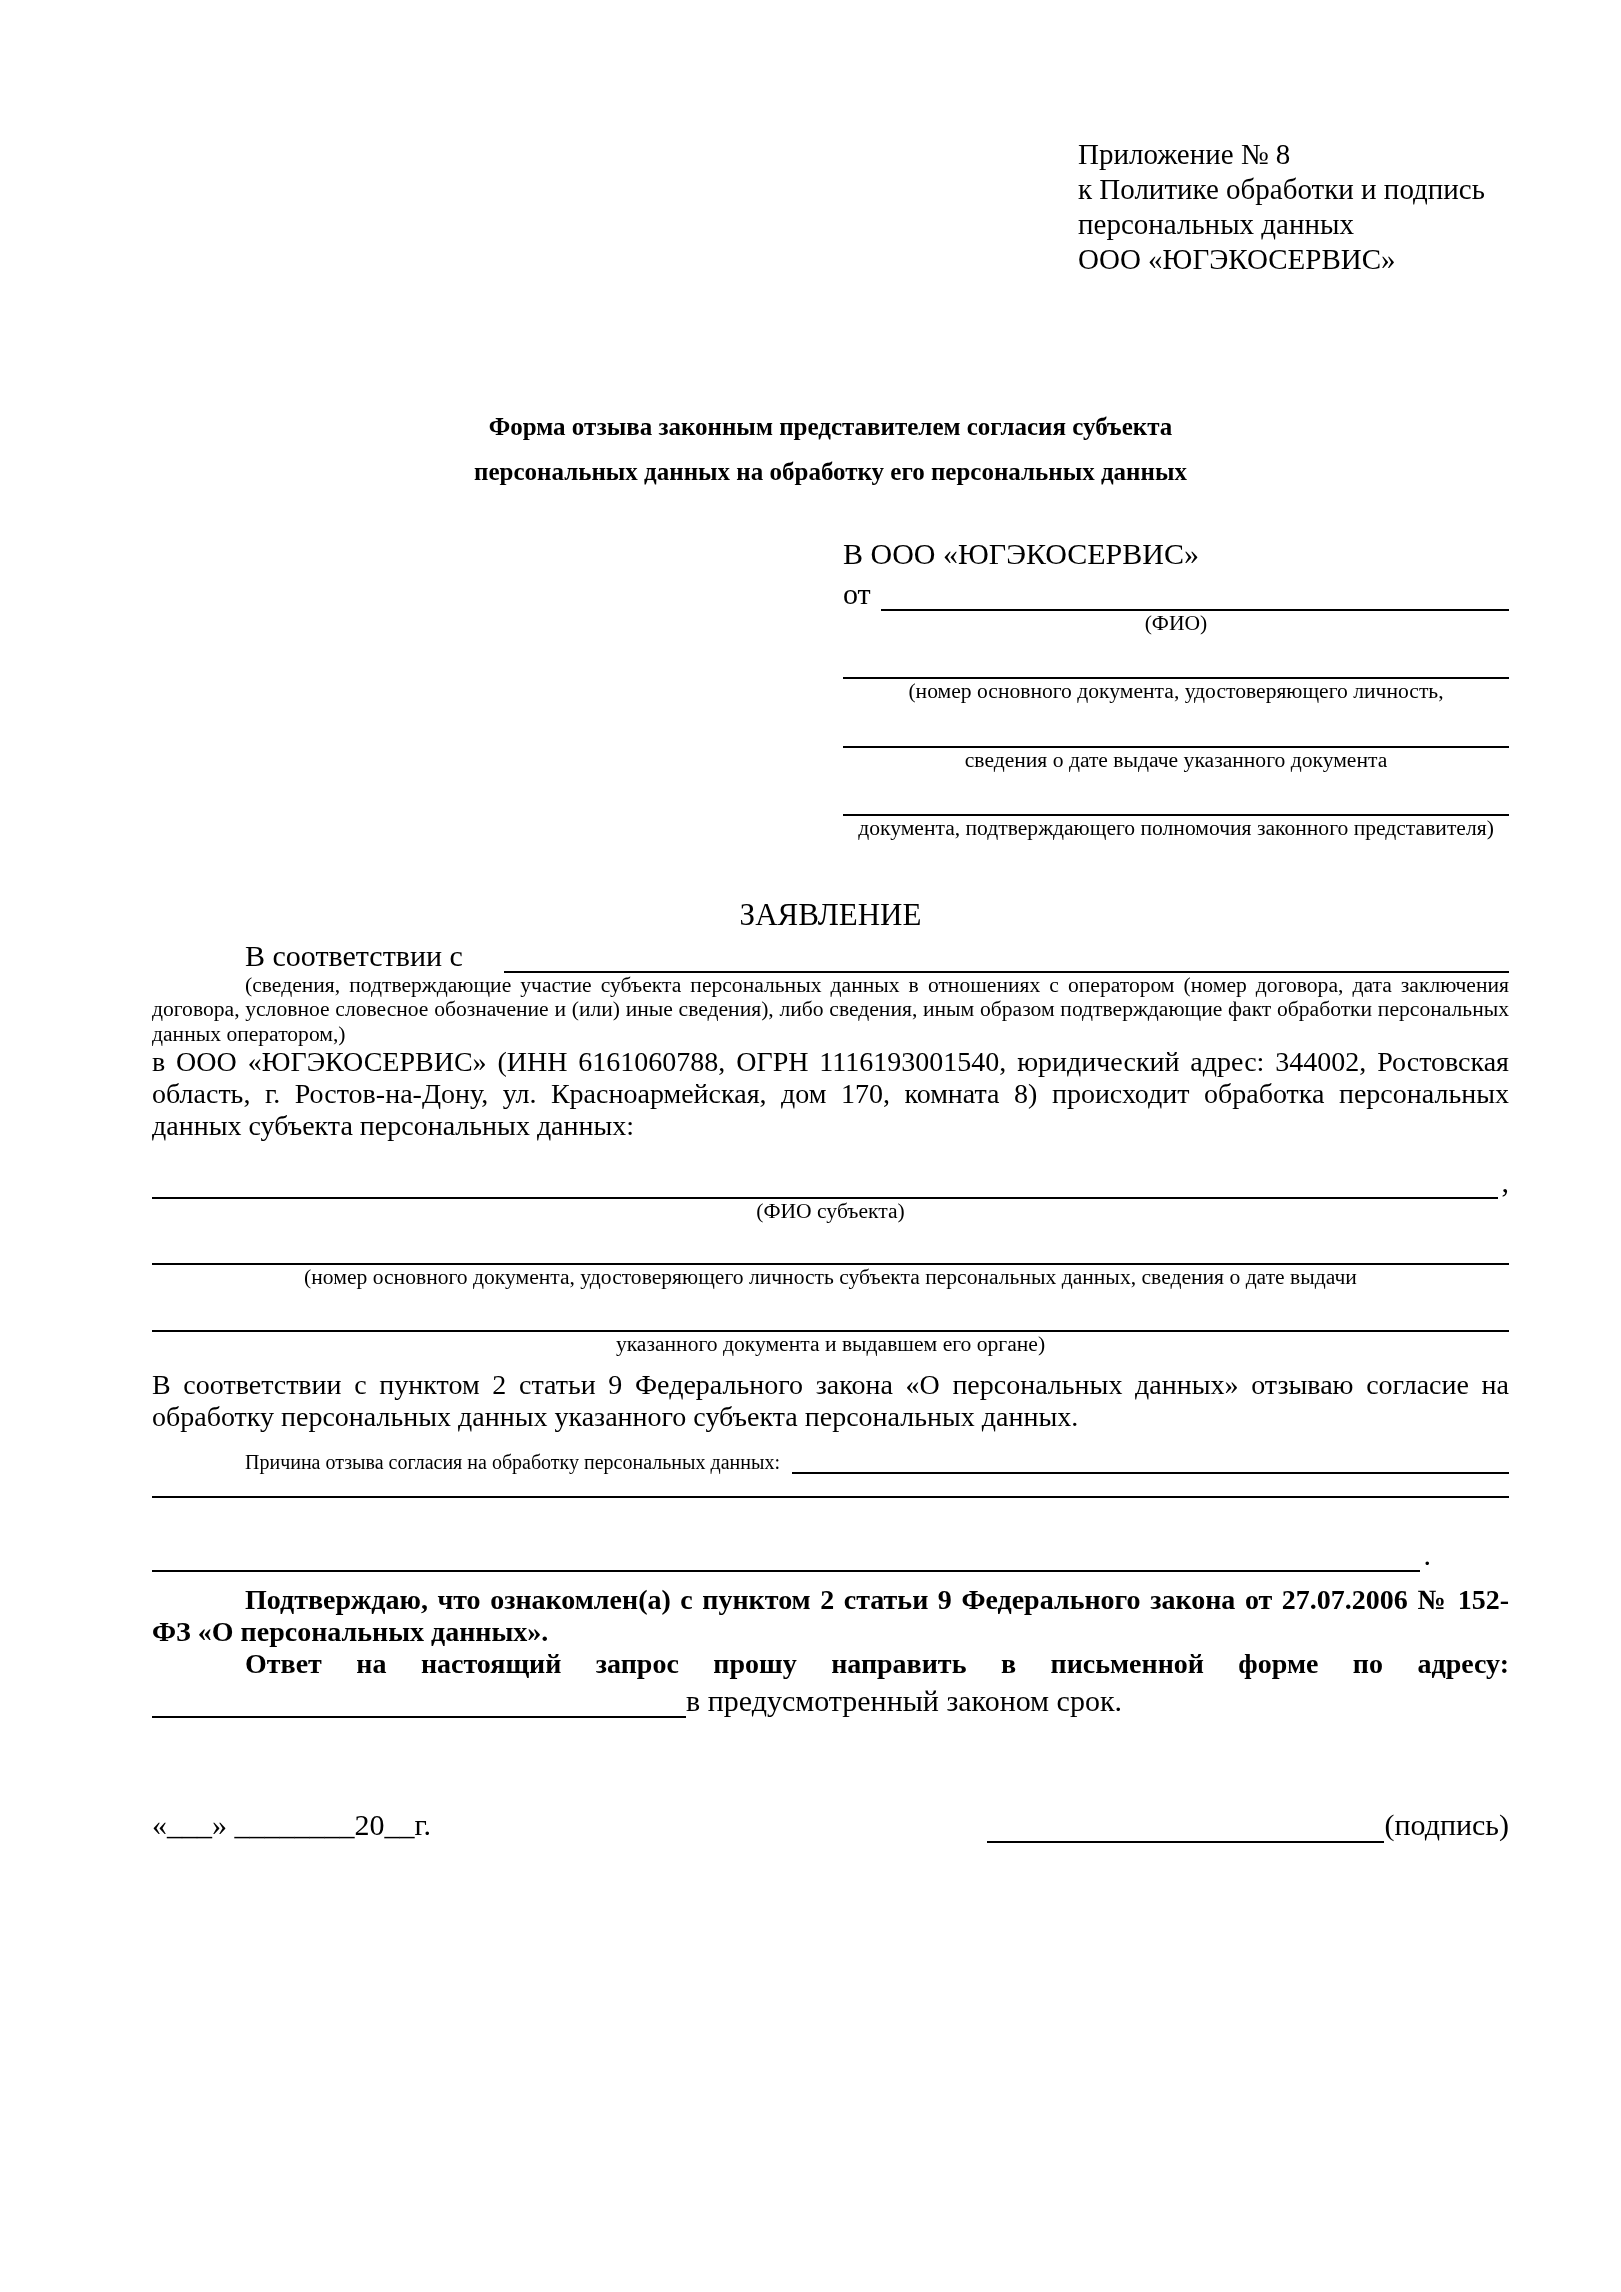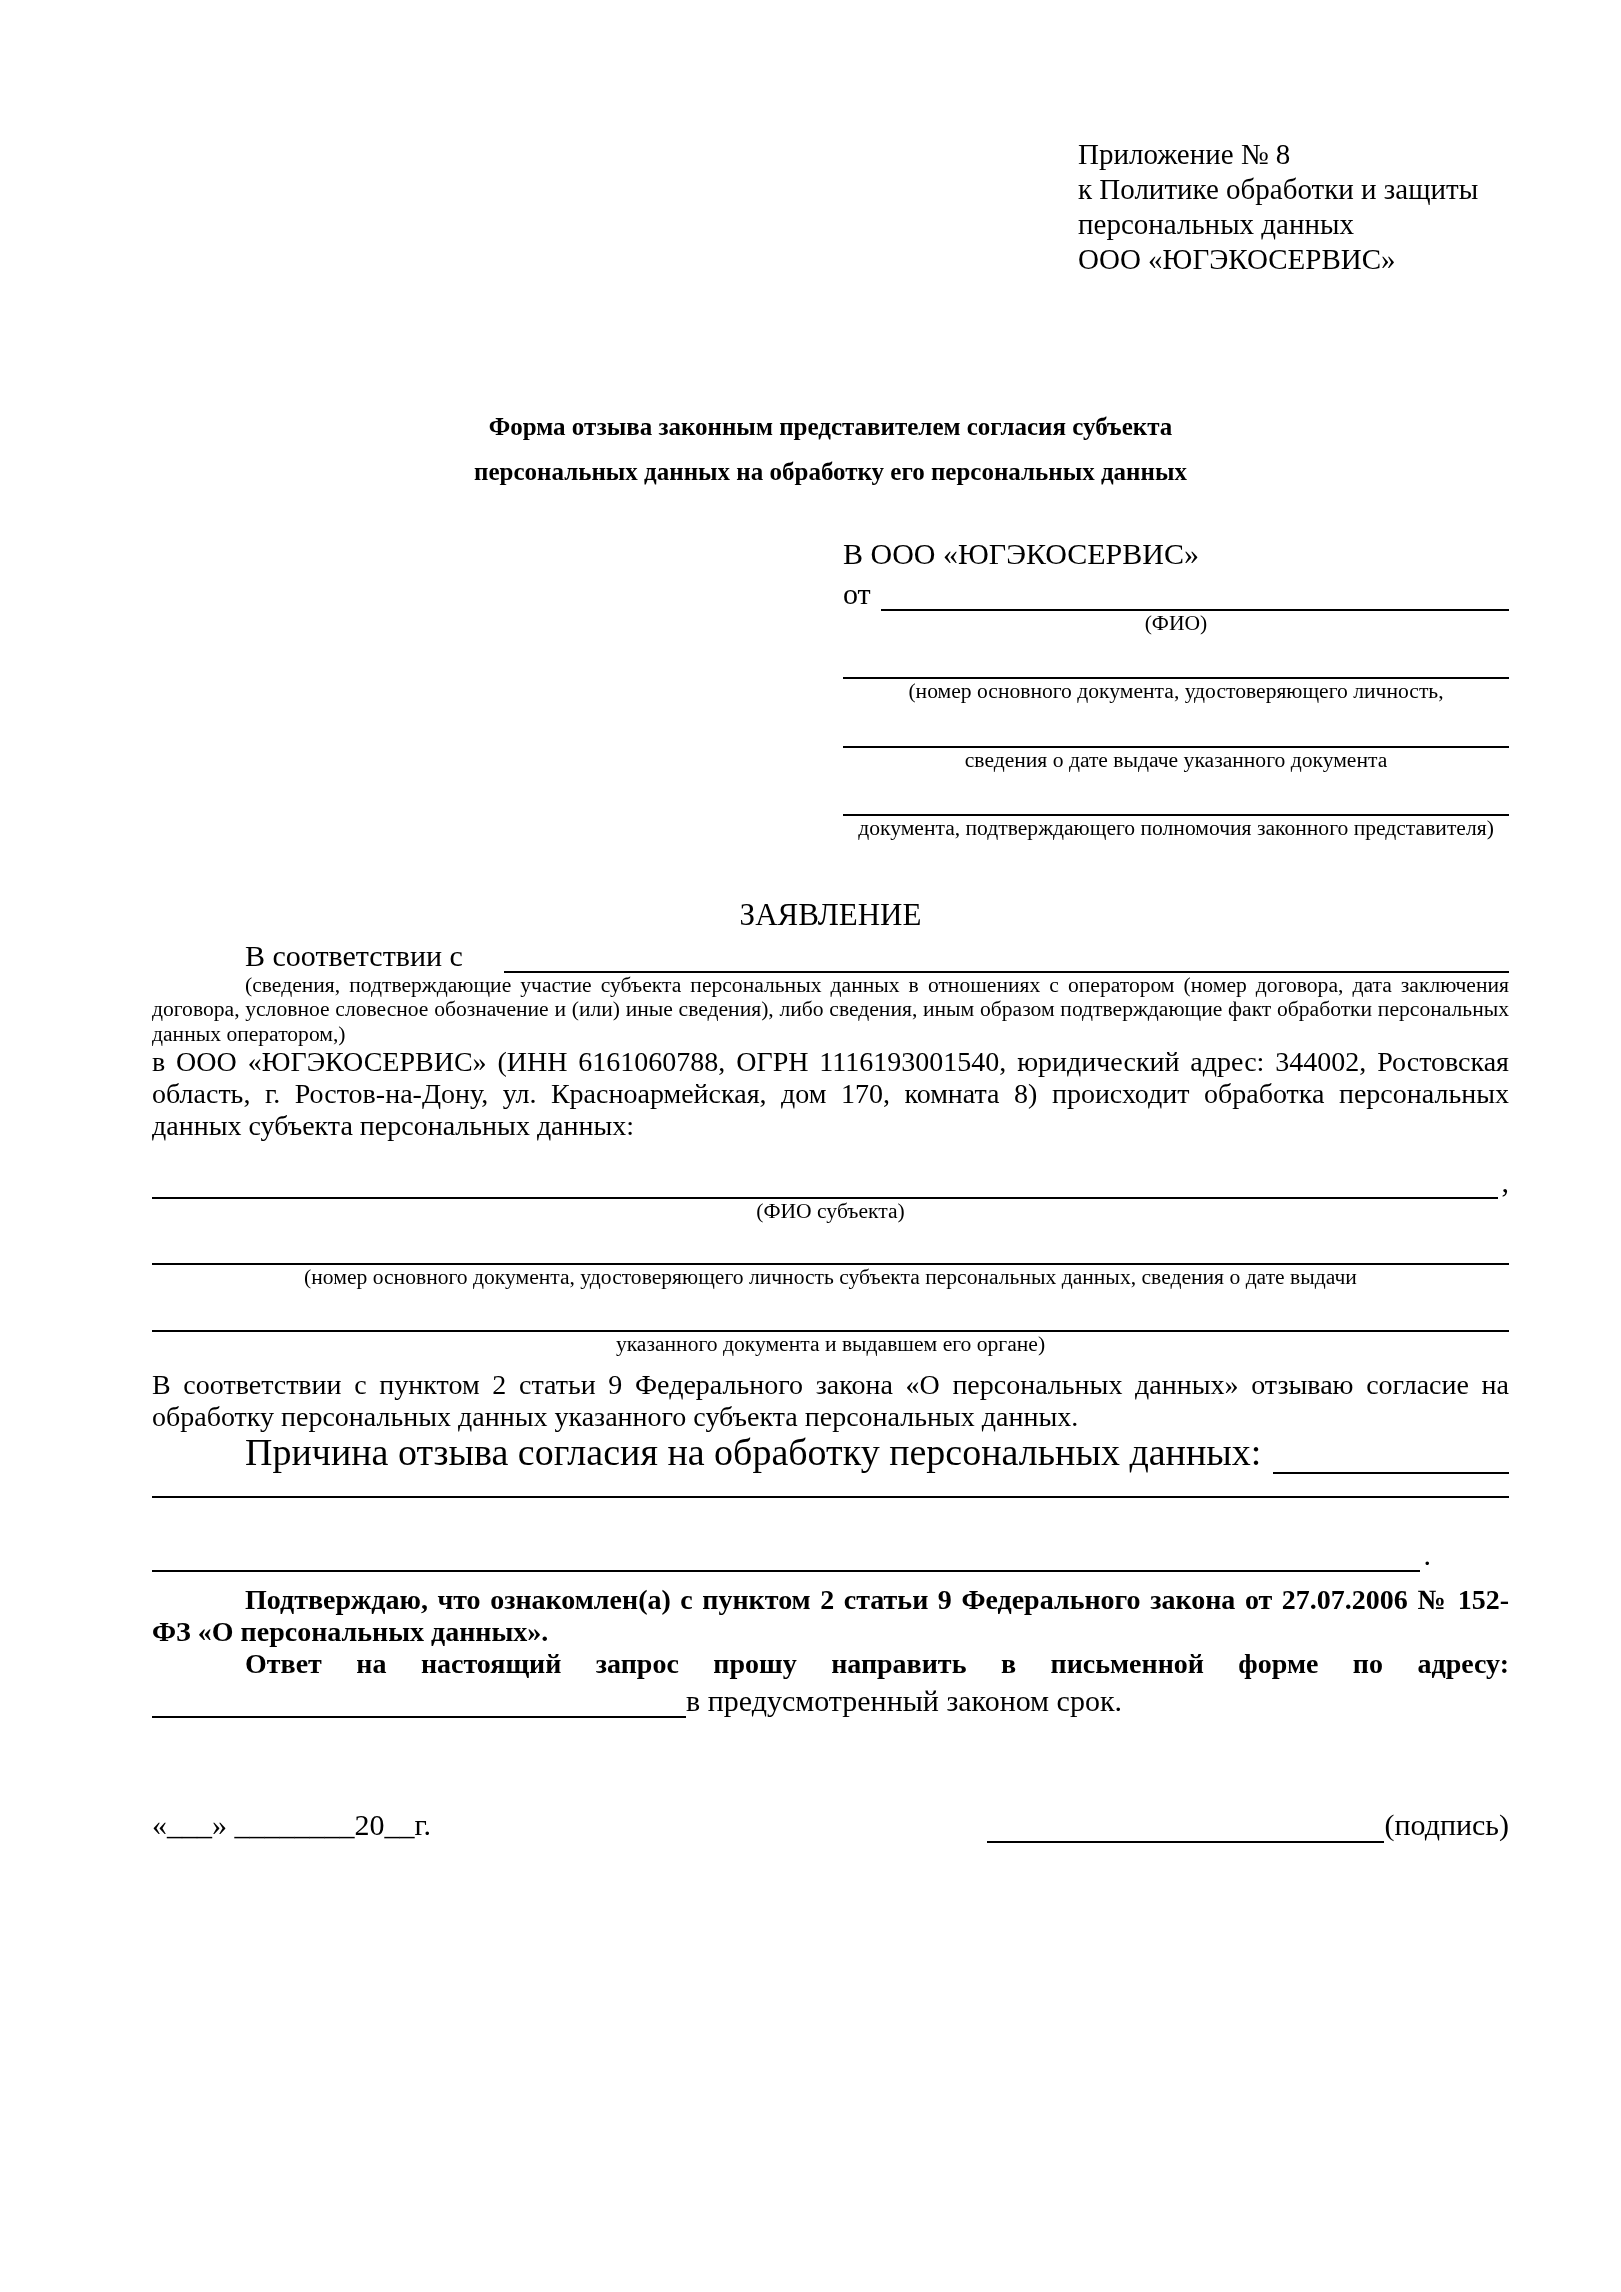--- a/index.html
+++ b/index.html
@@ -31,40 +31,40 @@
   .heading { margin-top: 53px; text-align: center; font-size: 31px; line-height: 39px; }
   .body-text { font-size: 28px; line-height: 32px; text-align: justify; }
   .indent { text-indent: 93px; font-weight: bold; }
   .basis-row { margin-top: 0; height: 39px; font-size: 30px; gap: 29px; }
   .basis-row .lbl { margin-left: 93px; margin-right: 11.8px; white-space: nowrap; }
   .basis-cap { font-size: 21.6px; line-height: 24.5px; text-align: justify; text-indent: 93px; }
   .subject-row { margin-top: 21.6px; height: 35px; font-size: 30px; }
   .suffix { margin-left: 3.9px; }
   .uline-group .fline { height: 39px; border-bottom: 2px solid #000; }
   .withdraw { margin-top: 11.8px; }
-  .reason-row { height: 41px; font-size: 38px; }
+  .reason-row { height: 41px; font-size: 20px; }
   .reason-row .lbl { padding-left: 93px; margin-right: 11.8px; white-space: nowrap; }
   .blank-line { margin-top: 21.6px; height: 0; border-bottom: 2px solid #000; }
   .blank-line2-row { margin-top: 41px; width: calc(100% - 78px); height: 33px; font-size: 30px; }
   .confirm { margin-top: 11.8px; }
   .justify-last { text-align: justify; text-align-last: justify; }
   .reply-tail-row { height: 38px; font-size: 30px; }
   .reply-tail-row .fixed-fill { width: 534px; border-bottom: 2px solid #000; align-self: flex-end; }
   .sig-row { margin-top: 88px; display: flex; justify-content: space-between; align-items: flex-end; font-size: 30px; line-height: 37px; }
   .sig-right { display: flex; align-items: flex-end; }
   .sig-line { width: 397px; border-bottom: 2px solid #000; height: 29px; }
 </style>
 </head>
 <body>
 
 <div class="page">
 
   <div class="appendix">
     <div>Приложение № 8</div>
-    <div>к Политике обработки и защиты</div>
+    <div>к Политике обработки и подпись</div>
     <div>персональных данных</div>
     <div>ООО «ЮГЭКОСЕРВИС»</div>
   </div>
 
   <div class="doc-title">
     <div>Форма отзыва законным представителем согласия субъекта</div>
     <div>персональных данных на обработку его персональных данных</div>
   </div>
 
   <div class="addr">

